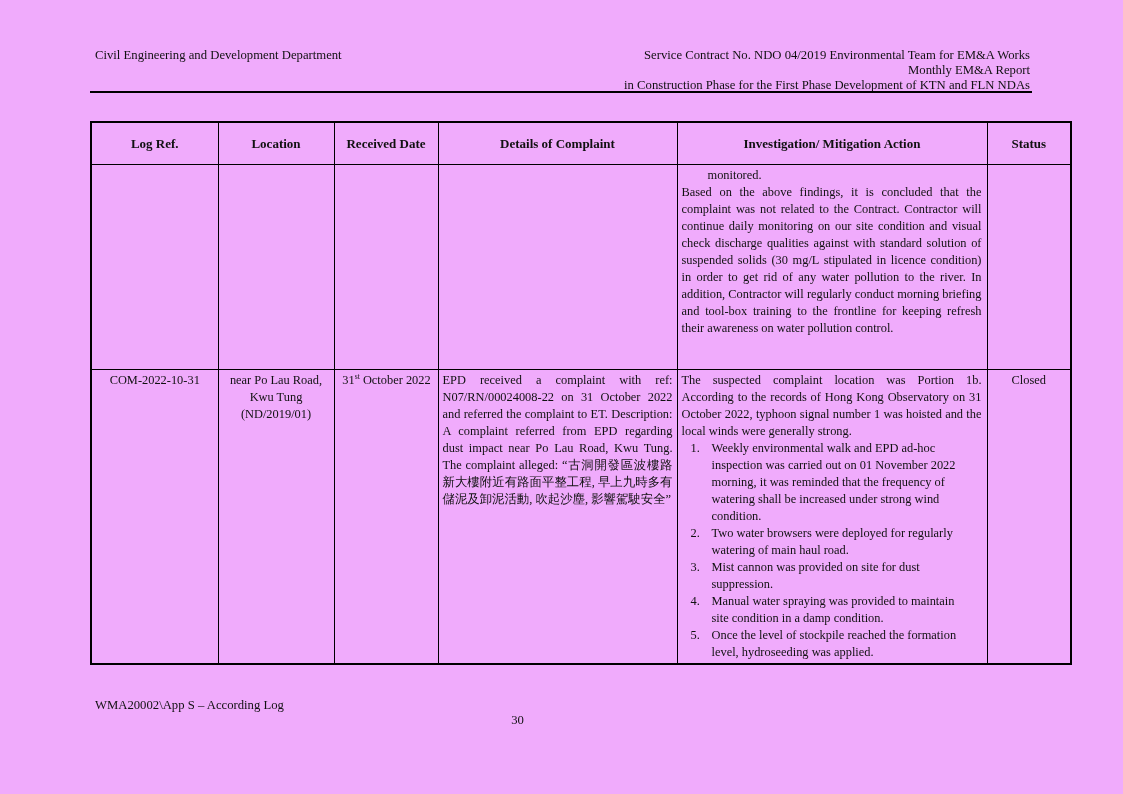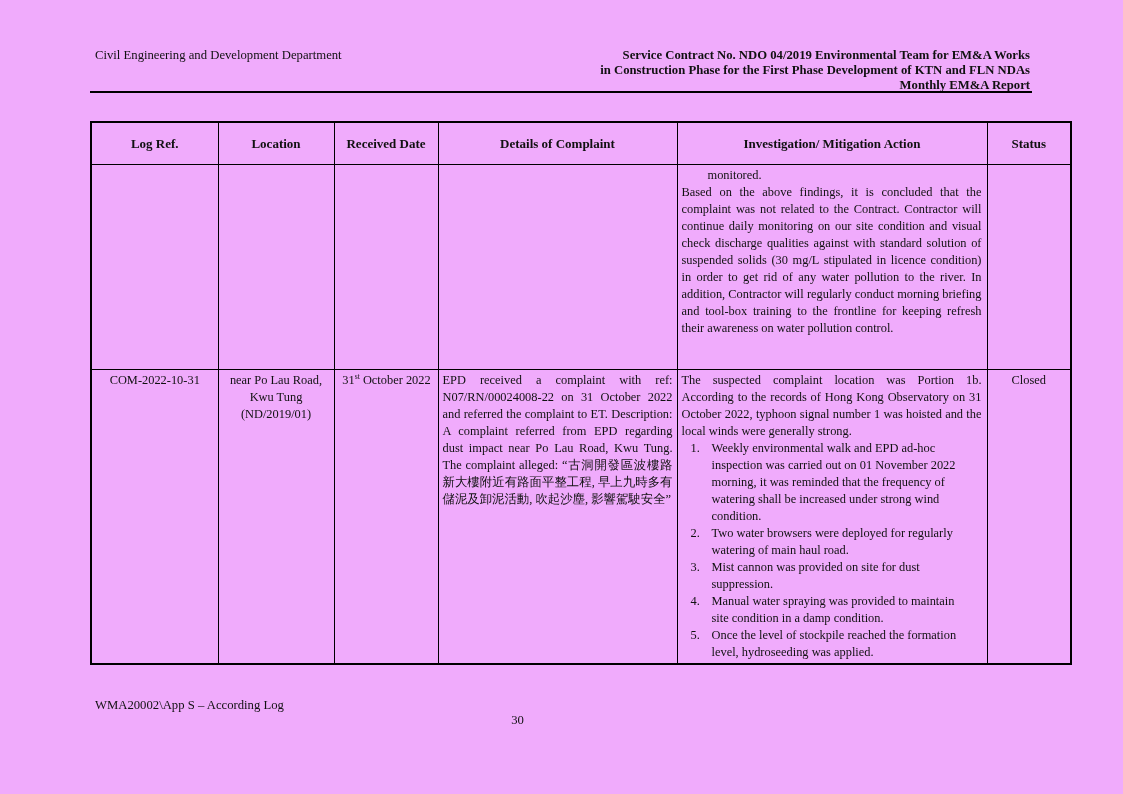--- a/index.html
+++ b/index.html
@@ -21,21 +21,20 @@
     white-space: nowrap;
   }
   .hdr-right {
     position: absolute;
     right: 93px;
     top: 48px;
     width: 560px;
     text-align: right;
     font-size: 12.7px;
     line-height: 15.2px;
-    font-weight: bold;
   }
   .hdr-rule {
     position: absolute;
     left: 90px;
     top: 91px;
     width: 942px;
     border-top: 2px solid #000;
   }
   
   table.log-table {
@@ -94,22 +93,22 @@
 </style>
 </head>
 <body>
 
 <div class="page">
 
   <div class="hdr-left">Civil Engineering and Development Department</div>
 
   <div class="hdr-right">
     <div>Service Contract No. NDO 04/2019 Environmental Team for EM&amp;A Works</div>
+    <div>Monthly EM&amp;A Report</div>
     <div>in Construction Phase for the First Phase Development of KTN and FLN NDAs</div>
-    <div>Monthly EM&amp;A Report</div>
   </div>
 
   <div class="hdr-rule"></div>
 
   <table class="log-table">
     <colgroup>
       <col style="width:127px">
         <col style="width:116px">
         <col style="width:104px">
       <col style="width:239px">

